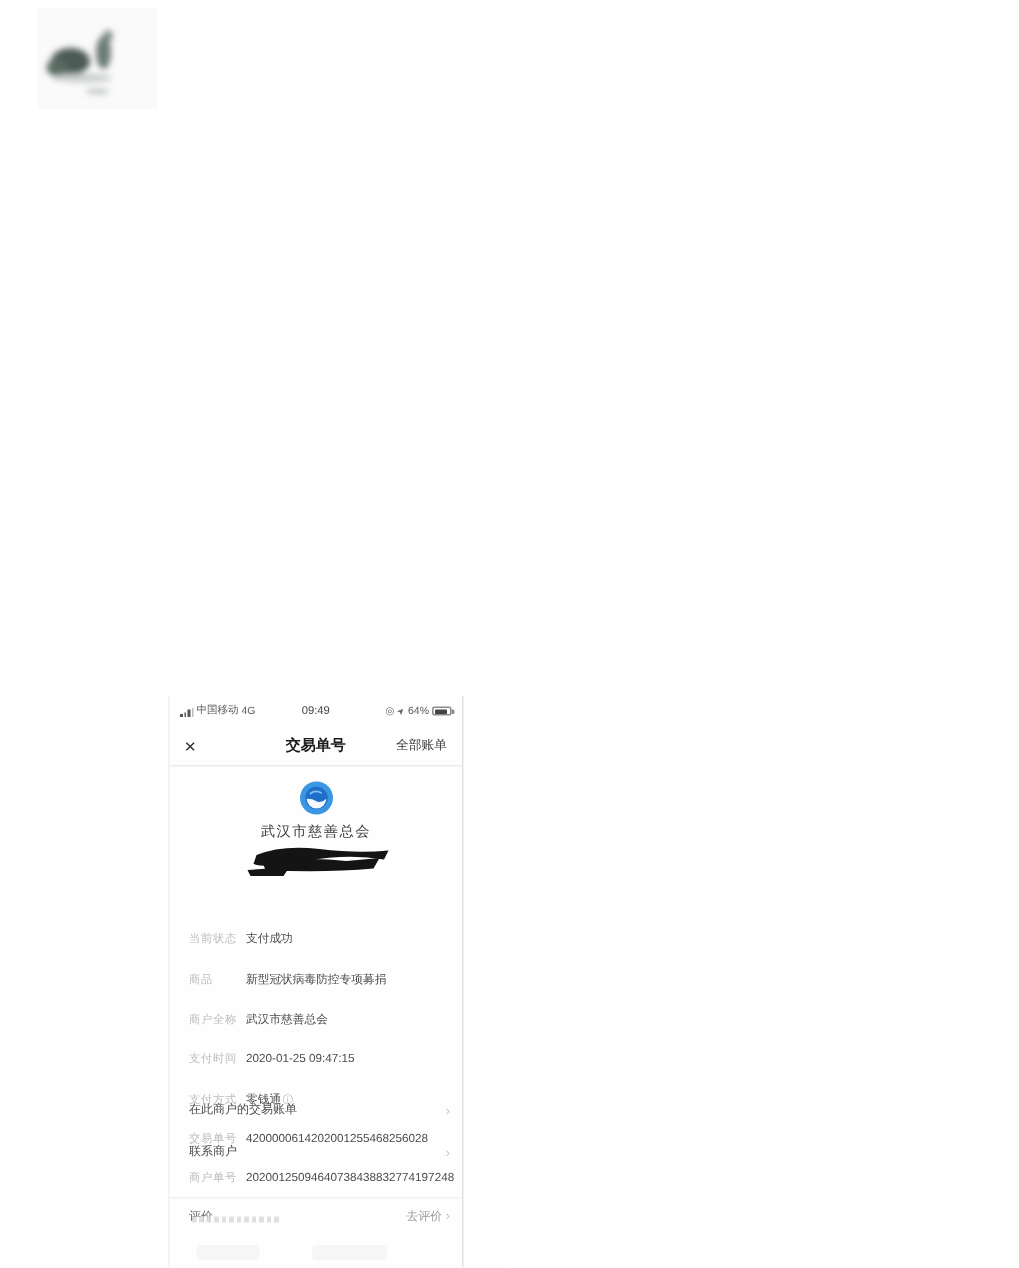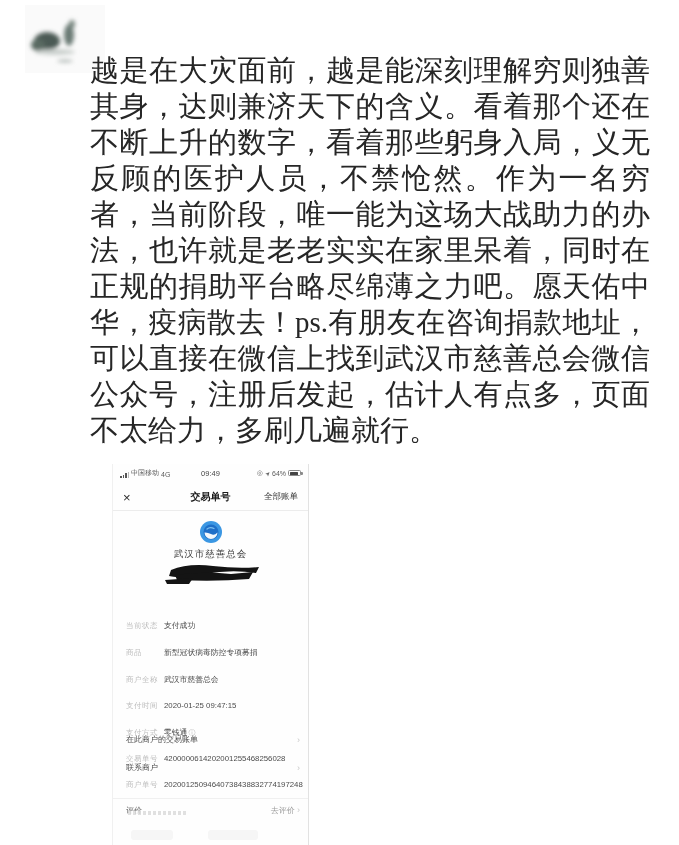--- a/index.html
+++ b/index.html
@@ -42,21 +42,21 @@
     position: absolute; left: 112px; top: 464px;
     width: 197px; height: 381px;
     background: #fefefe;
     border-left: 1px solid #f0f0f0;
     border-right: 1px solid #e2e2e2;
     color: #333;
   }
 
   .statusbar {
     position: absolute; left: 0; top: 4px; width: 100%;
-    display: flex; align-items: center;
+    display: flex; align-items: flex-end;
     padding: 0 7px;
     font-size: 7px; color: #5a5a5a; gap: 16px;
   }
   .sb-left { display: flex; align-items: flex-end; gap: 2px; flex: 1; }
   .sb-mid  { flex: 0 0 auto; font-size: 7.5px; color: #444; }
   .sb-right{ display: flex; align-items: center; gap: 2px; flex: 1; justify-content: flex-end; }
   .signal { display: inline-flex; align-items: flex-end; gap: 1px; height: 6px; }
   .signal i { display: block; width: 1.5px; background: #555; }
   .signal i:nth-child(1){height:2px;} .signal i:nth-child(2){height:3.5px;}
   .signal i:nth-child(3){height:5px;} .signal i:nth-child(4){height:6px; background:#bbb;}
@@ -143,21 +143,20 @@
       </g>
       <defs>
         <filter id="blur1">
             <feGaussianBlur stdDeviation="2.2"></feGaussianBlur>
           </filter>
       </defs>
     </svg>
   </div>
 
 
-  <div class="body-text">越是在大灾面前，越是能深刻理解穷则独善其身，达则兼济天下的含义。看着那个还在不断上升的数字，看着那些躬身入局，义无反顾的医护人员，不禁怆然。作为一名穷者，当前阶段，唯一能为这场大战助力的办法，也许就是老老实实在家里呆着，同时在正规的捐助平台略尽绵薄之力吧。愿天佑中华，疫病散去！ps.有朋友在咨询捐款地址，可以直接在微信上找到武汉市慈善总会微信公众号，注册后发起，估计人有点多，页面不太给力，多刷几遍就行。</div>
 
   <div class="receipt">
 
     <div class="statusbar">
       <span class="sb-left">
         <span class="signal">
             <i></i>
             <i></i>
             <i></i>
             <i></i>

